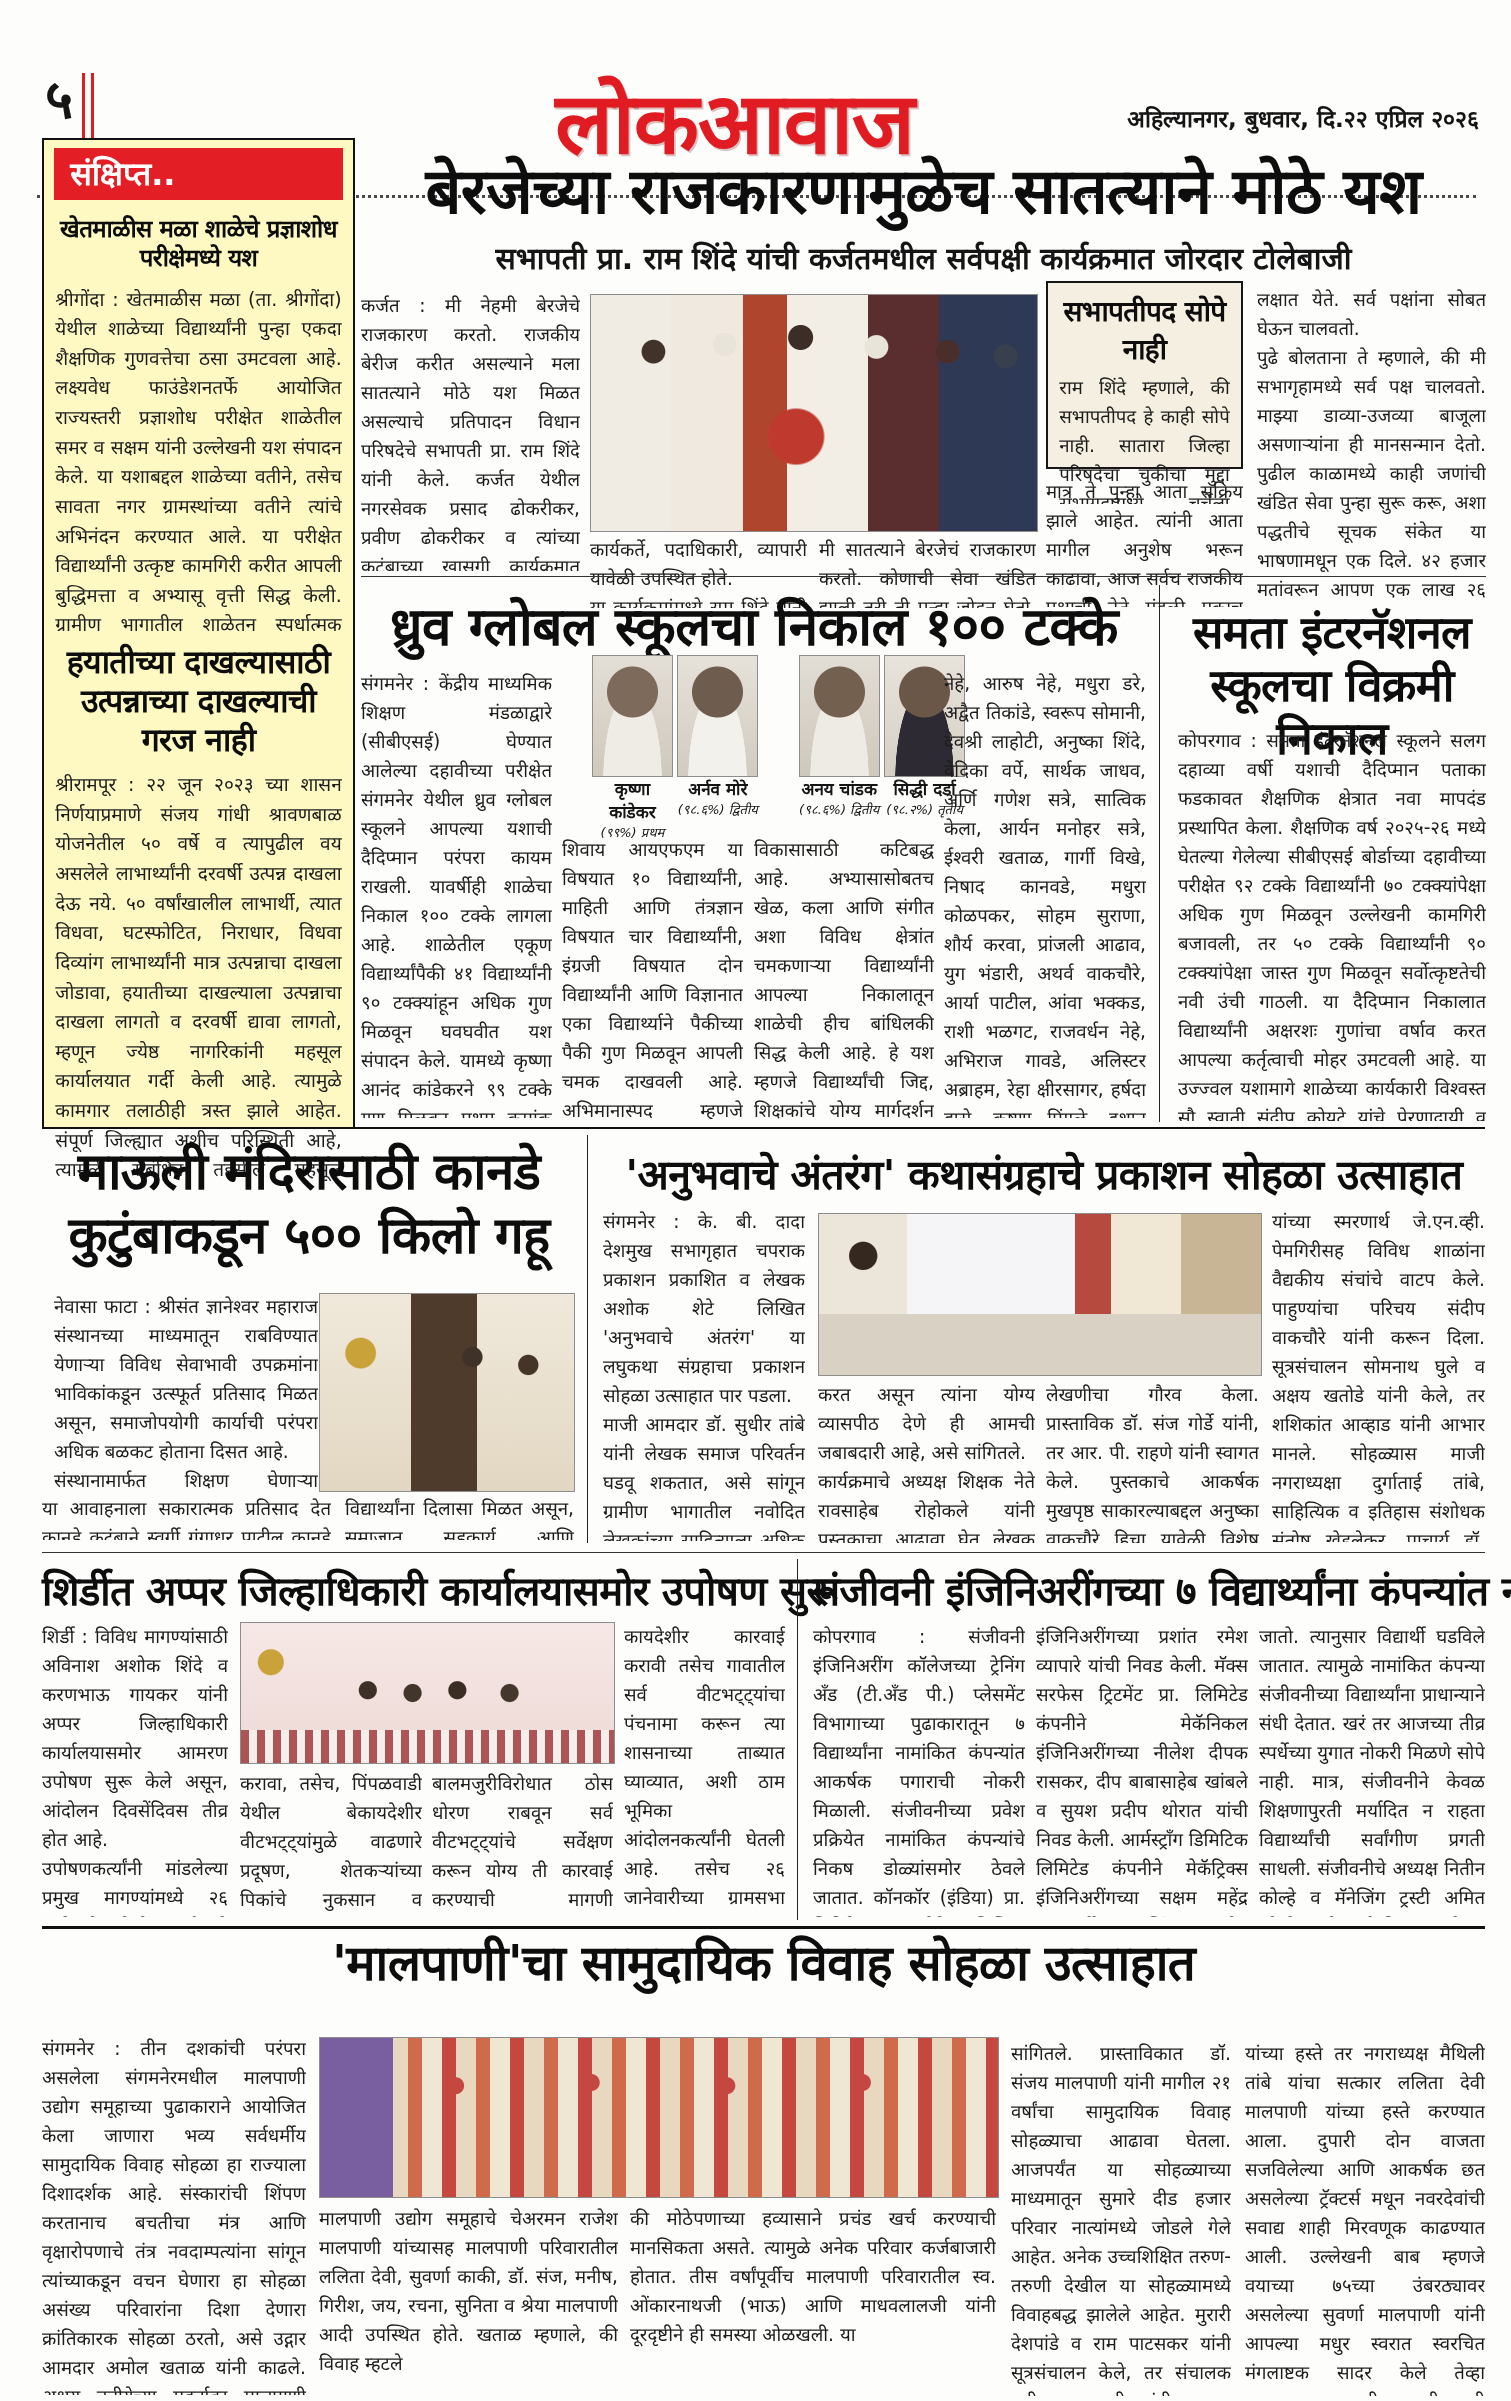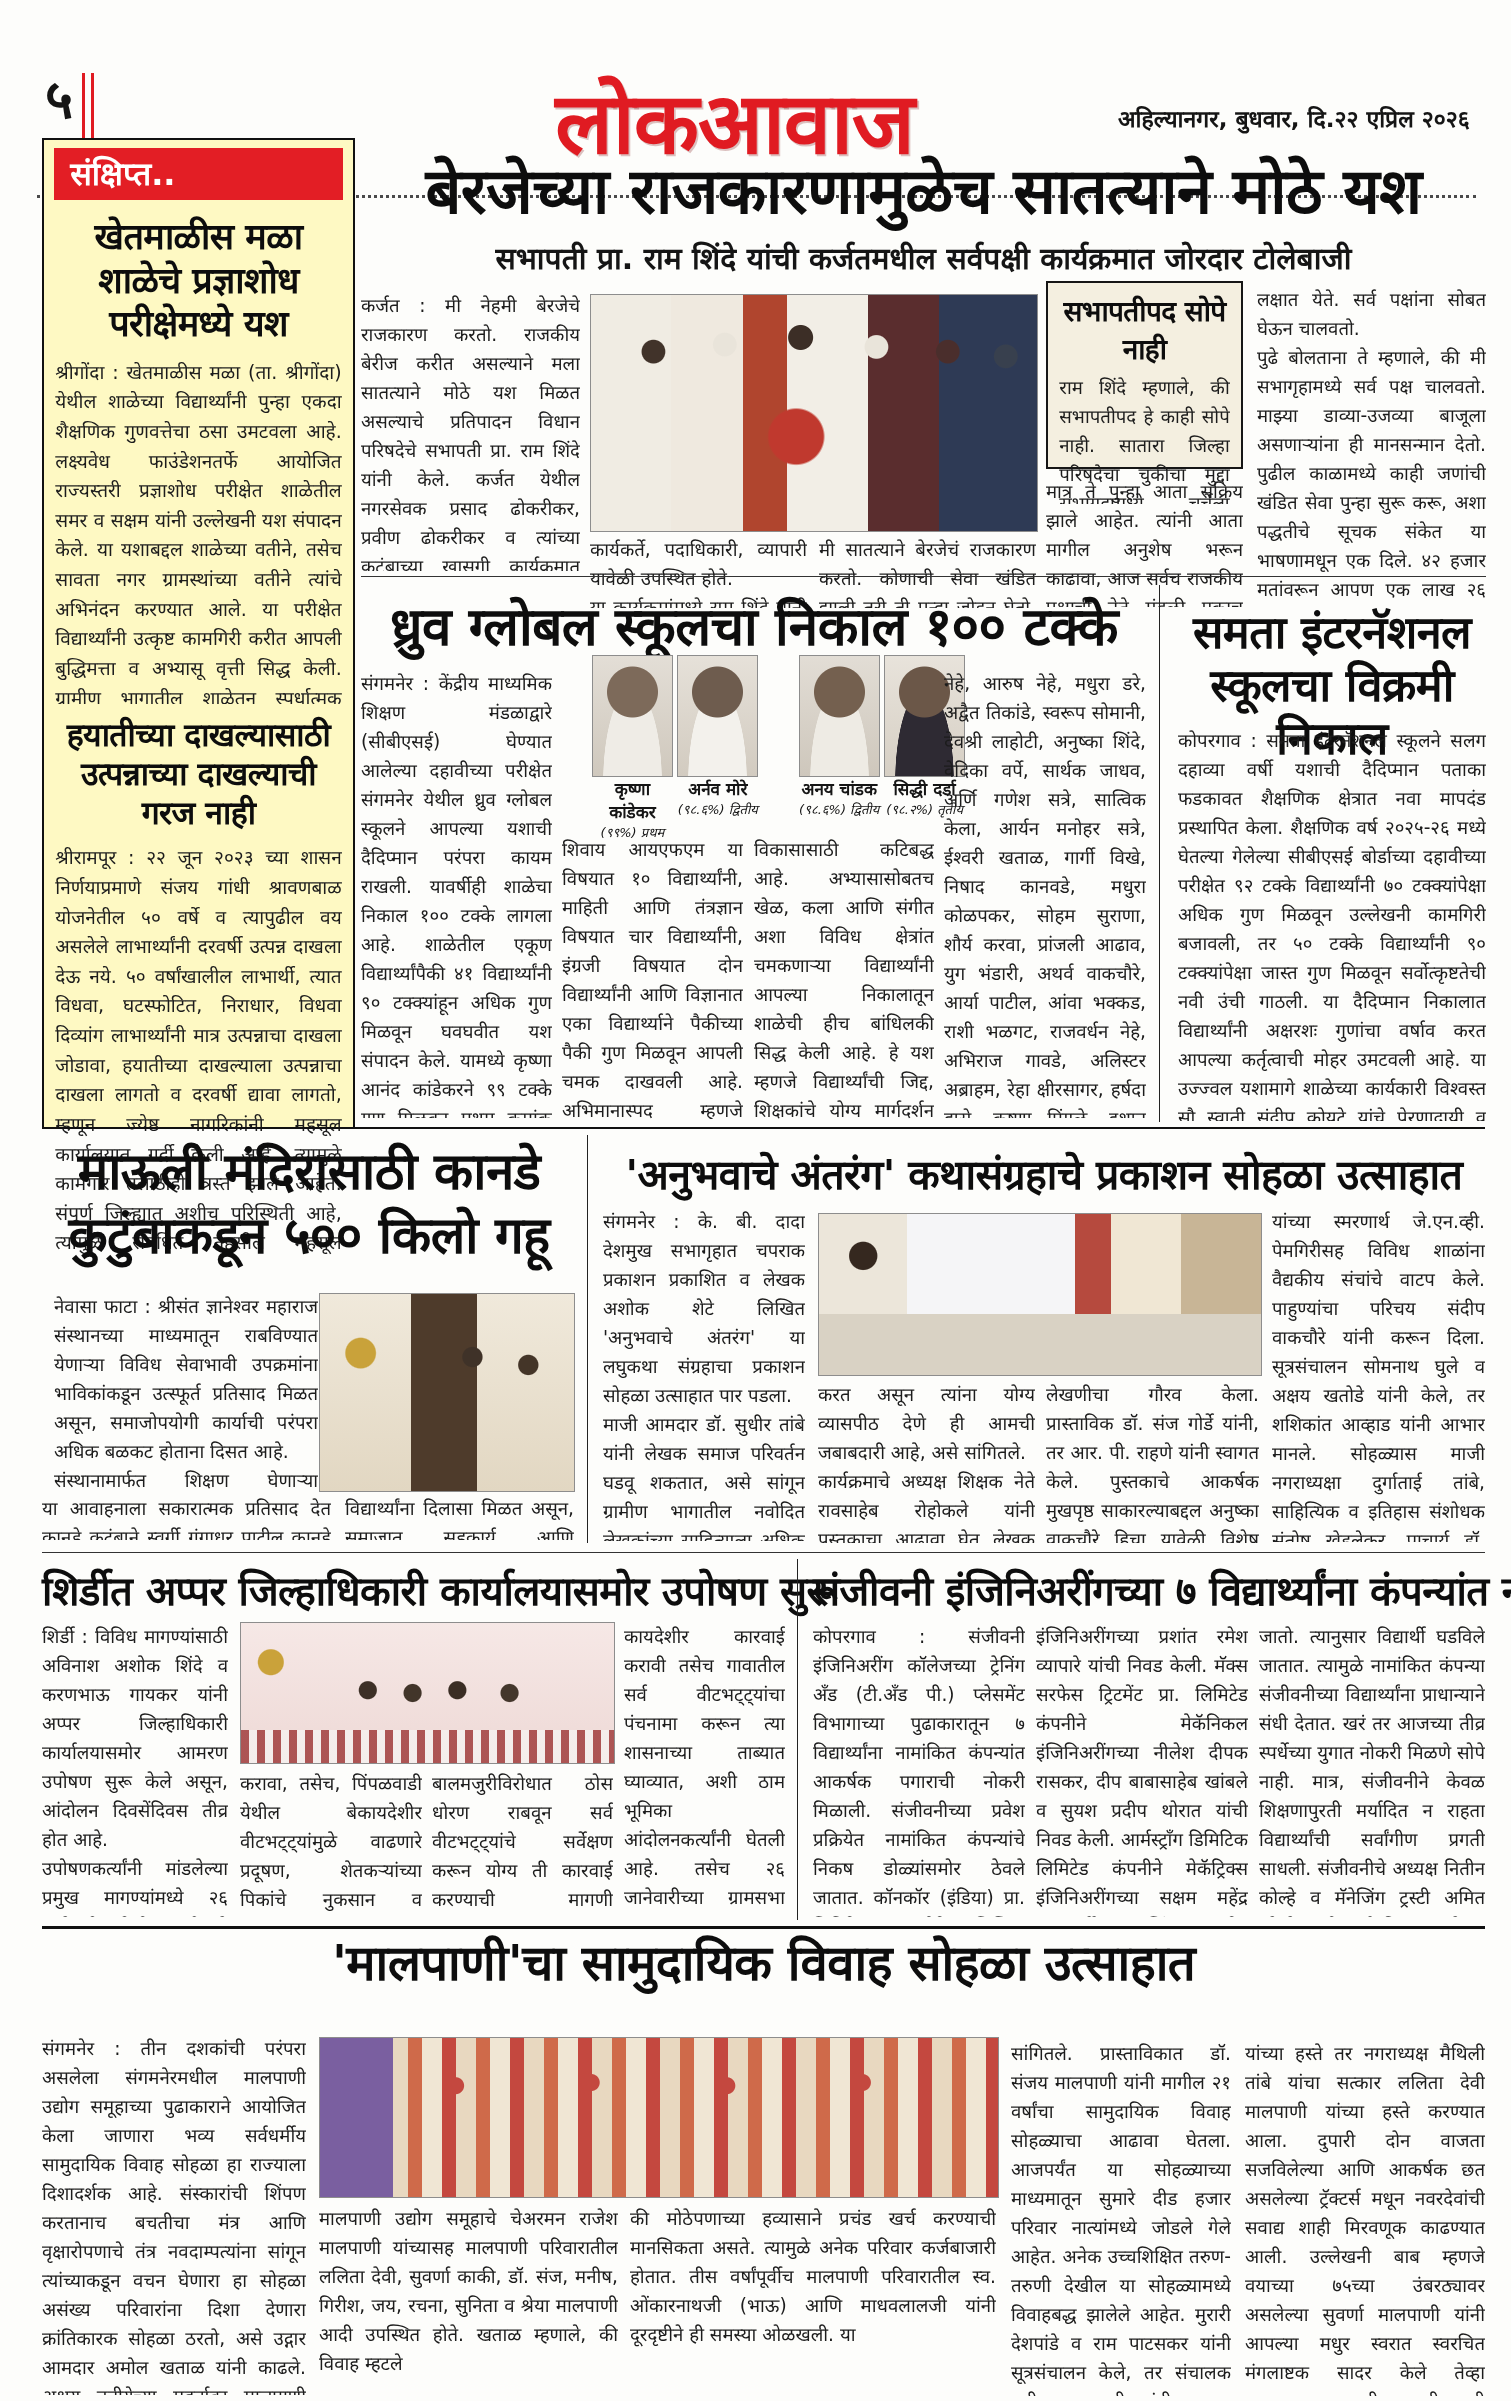--- a/index.html
+++ b/index.html
@@ -21,26 +21,26 @@
 </head>
 <body>
 
 <div id="page">
 
   <div class="abs" style="left:45px;top:73px;display:flex;align-items:flex-start;">
     <span style="font-size:54px;font-weight:700;line-height:1;">५</span>
     <span style="display:inline-block;width:5.6px;height:107px;border-left:3.4px solid #e01b22;border-right:3.4px solid #e01b22;margin-left:9px;"></span>
   </div>
   <div class="abs" style="left:537px;top:62px;width:395px;text-align:center;font-size:85px;font-weight:800;color:#e01b22;letter-spacing:-1.1px;text-shadow:1.7px 1.7px 0 rgba(120,10,10,.25);">लोकआवाज</div>
-  <div class="abs" style="left:1118px;top:102px;width:361px;text-align:left;font-size:23px;font-weight:600;">अहिल्यानगर, बुधवार, दि.२२ एप्रिल २०२६</div>
+  <div class="abs" style="left:1118px;top:102px;width:361px;text-align:right;font-size:23px;font-weight:600;">अहिल्यानगर, बुधवार, दि.२२ एप्रिल २०२६</div>
   <div class="abs dotted" style="left:37px;top:195px;width:1439px;height:0;"></div>
 
   <div class="abs" style="left:42px;top:138px;width:309px;height:987px;border:2.3px solid #111;background:#fef9c3;">
     <div style="margin:8px 10.2px 0 10.2px;background:#e31e25;color:#fff;font-size:32px;font-weight:800;padding:3.4px 0 5.6px 16px;">संक्षिप्त..</div>
-    <div class="hl center" style="margin:14.7px 9px 0 9px;font-size:36px;line-height:1.22;">खेतमाळीस मळा शाळेचे प्रज्ञाशोध परीक्षेमध्ये यश</div>
+    <div class="hl center" style="margin:14.7px 9px 0 9px;font-size:24px;line-height:1.22;">खेतमाळीस मळा शाळेचे प्रज्ञाशोध परीक्षेमध्ये यश</div>
     <div class="bt" style="margin:11.3px 11.3px 0 11.3px;height:346px;font-size:19px;">श्रीगोंदा : खेतमाळीस मळा (ता. श्रीगोंदा) येथील शाळेच्या विद्यार्थ्यांनी पुन्हा एकदा शैक्षणिक गुणवत्तेचा ठसा उमटवला आहे. लक्ष्यवेध फाउंडेशनतर्फे आयोजित राज्यस्तरी प्रज्ञाशोध परीक्षेत शाळेतील समर व सक्षम यांनी उल्लेखनी यश संपादन केले. या यशाबद्दल शाळेच्या वतीने, तसेच सावता नगर ग्रामस्थांच्या वतीने त्यांचे अभिनंदन करण्यात आले. या परीक्षेत विद्यार्थ्यांनी उत्कृष्ट कामगिरी करीत आपली बुद्धिमत्ता व अभ्यासू वृत्ती सिद्ध केली. ग्रामीण भागातील शाळेतून स्पर्धात्मक परीक्षेत मिळवलेले हे यश इतर विद्यार्थ्यांसाठी प्रेरणादायी ठरत आहे. विद्यार्थ्यांच्या या यशामागे शाळेतील शिक्षकांचे मार्गदर्शन, पालकांचा पाठिंबा आणि सातत्यपूर्ण परिश्रम यांचा मोठा वाटा असल्याचे यावेळी नमूद करण्यात आले. यशस्वी विद्यार्थ्यांचा सत्कार कार्यक्रम उत्साहात पार पडला. ग्रामस्थ, पालक व शिक्षकांनी विद्यार्थ्यांचे कौतुक करत त्यांना पुढील शैक्षणिक वाटचालीसाठी शुभेच्छा दिल्या. मुख्याध्यापक वेठेकर सर व चोभे सर यांनी विद्यार्थ्यांचे अभिनंदन करून भविष्यातही अशीच उज्ज्वल कामगिरी करण्याचे आवाहन केले.</div>
     <div class="hl center" style="margin:12.4px 8px 0 8px;font-size:32px;line-height:1.22;">हयातीच्या दाखल्यासाठी उत्पन्नाच्या दाखल्याची गरज नाही</div>
     <div class="bt" style="margin:10.2px 11.3px 0 11.3px;height:417px;font-size:19px;">श्रीरामपूर : २२ जून २०२३ च्या शासन निर्णयाप्रमाणे संजय गांधी श्रावणबाळ योजनेतील ५० वर्षे व त्यापुढील वय असलेले लाभार्थ्यांनी दरवर्षी उत्पन्न दाखला देऊ नये. ५० वर्षांखालील लाभार्थी, त्यात विधवा, घटस्फोटित, निराधार, विधवा दिव्यांग लाभार्थ्यांनी मात्र उत्पन्नाचा दाखला जोडावा, हयातीच्या दाखल्याला उत्पन्नाचा दाखला लागतो व दरवर्षी द्यावा लागतो, म्हणून ज्येष्ठ नागरिकांनी महसूल कार्यालयात गर्दी केली आहे. त्यामुळे कामगार तलाठीही त्रस्त झाले आहेत. संपूर्ण जिल्ह्यात अशीच परिस्थिती आहे, त्यामुळे संबंधित तहसील महसूल कार्यालयाने उत्पन्नाच्या दाखल्याऐवजी फक्त आधार कार्ड व बँक पुस्तक व दिव्यांग असल्यास युआयडी कार्ड जोडून हयातीचा एक पानी फॉर्म भरून तलाठी ऑफिस किंवा संबंधित कार्यालयात जमा करावा व त्याची पोहोच घ्यावी, अशी सूचना तहसील कार्यालयाने दिली आहे. एप्रिल ते जून महिन्यादरम्यान संजय गांधी श्रावणबाळसाठी लागणाऱ्या हयातीचा दाखल्याकरिता उत्पन्नाचा दाखला जोडू नये, फक्त वय ५० च्या आतील लाभार्थ्यांनी दाखला जोडावा, अशी माहिती तहसीलदार मिलिंदकुमार वाघ व नायब तहसीलदार दत्तात्रय शेकटकर यांनी दिली.</div>
   </div>
 
   <div class="abs hl center nowrap" style="left:361px;top:146px;width:1125px;font-size:63px;">बेरजेच्या राजकारणामुळेच सातत्याने मोठे यश</div>
   <div class="abs center nowrap" style="left:361px;top:237px;width:1125px;font-size:30px;font-weight:700;text-align:center;">सभापती प्रा. राम शिंदे यांची कर्जतमधील सर्वपक्षी कार्यक्रमात जोरदार टोलेबाजी</div>
 
   <div class="abs bt" style="left:361px;top:291px;width:219px;height:280px;">कर्जत : मी नेहमी बेरजेचे राजकारण करतो. राजकीय बेरीज करीत असल्याने मला सातत्याने मोठे यश मिळत असल्याचे प्रतिपादन विधान परिषदेचे सभापती प्रा. राम शिंदे यांनी केले. कर्जत येथील नगरसेवक प्रसाद ढोकरीकर, प्रवीण ढोकरीकर व त्यांच्या कुटुंबाच्या खासगी कार्यक्रमात शिंदे बोलत होते. यावेळी इरफान मुजावर, जिल्हा बँकेचे संचालक अंबादास पिसाळ, नामदेव राऊत, प्रवीण घुले, काकासाहेब तापकीर, दादासाहेब सोनमाळी, अनिल गदादे, रोहिणी घुले, उषा राऊत, काकासाहेब धांडे, शिवाजीराव फाळके, सतीश पाटील यांच्यासह अनेक मान्यवर, नागरिक,</div>
 

